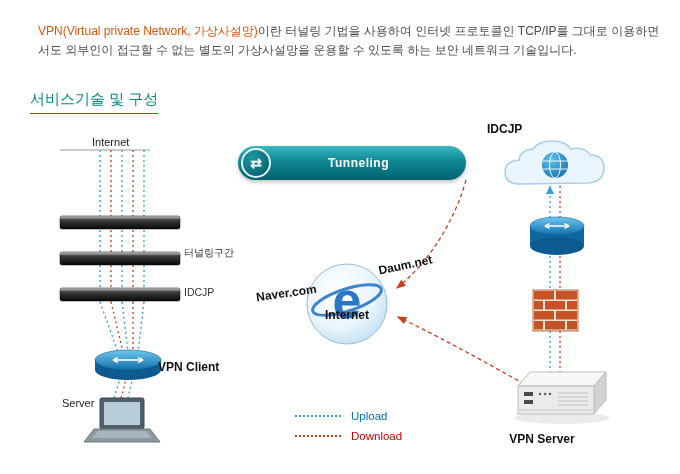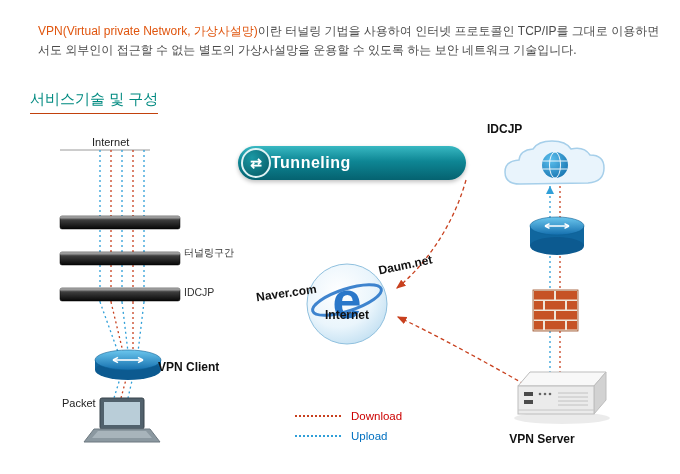--- a/index.html
+++ b/index.html
@@ -30,21 +30,21 @@
   .lbl-vpn-server{left:498px;top:312px;width:88px;text-align:center;}
 
   
   .banner{position:absolute;left:238px;top:26px;width:228px;height:34px;border-radius:17px;
     background:linear-gradient(180deg,#38b8c2 0%,#0e8694 45%,#056270 100%);
     box-shadow:0 2px 4px rgba(0,0,0,.25);display:flex;align-items:center;}
   .banner-icon{width:26px;height:26px;margin-left:3px;border-radius:50%;flex:0 0 auto;
     background:radial-gradient(circle at 35% 30%,#1b98a4,#045762);
     border:2px solid #dff2f4;color:#fff;display:flex;align-items:center;justify-content:center;
     font-size:14px;font-weight:bold;line-height:1;}
-  .banner-label{flex:1;text-align:left;color:#ffffff;font-weight:bold;font-size:16px;letter-spacing:.5px;margin-right:20px;}
+  .banner-label{flex:1;text-align:center;color:#ffffff;font-weight:bold;font-size:12px;letter-spacing:.5px;margin-right:20px;}
 
   
   .legend{position:absolute;left:295px;top:286px;}
   .legend-row{display:flex;align-items:center;height:20px;}
   .legend-swatch{width:46px;border-top:2px dotted;margin-right:10px;}
   .legend-row.up .legend-swatch{border-color:#2f9fd8;}
   .legend-row.down .legend-swatch{border-color:#c8401e;}
   .legend-label{font-size:11.5px;font-weight:bold;}
   .legend-row.up .legend-label{color:#0070c0;font-weight:normal;}
   .legend-row.down .legend-label{color:#cc0000;font-weight:normal;}
@@ -209,32 +209,32 @@
 
     <div class="banner">
       <span class="banner-icon">⇄</span>
       <span class="banner-label">Tunneling</span>
     </div>
 
     <div class="lbl lbl-internet-left">Internet</div>
     <div class="lbl lbl-tunnel-section">터널링구간</div>
     <div class="lbl lbl-adsl">IDCJP</div>
     <div class="lbl bold lbl-vpn-client">VPN Client</div>
-    <div class="lbl lbl-packet">Packet</div>
+    <div class="lbl lbl-packet">Server</div>
     <div class="lbl bold lbl-idcjp">IDCJP</div>
     <div class="lbl bold lbl-naver">Naver.com</div>
     <div class="lbl bold lbl-daum">Daum.net</div>
     <div class="lbl bold lbl-internet-globe">Internet</div>
     <div class="lbl bold lbl-vpn-server">VPN Server</div>
 
     <div class="legend">
+      <div class="legend-row up">
+        <span class="legend-swatch"></span>
+        <span class="legend-label">Upload</span>
+      </div>
       <div class="legend-row down">
         <span class="legend-swatch"></span>
         <span class="legend-label">Download</span>
       </div>
-      <div class="legend-row up">
-        <span class="legend-swatch"></span>
-        <span class="legend-label">Upload</span>
-      </div>
     </div>
 
   </div>
 </div>
 
 </body></html>

